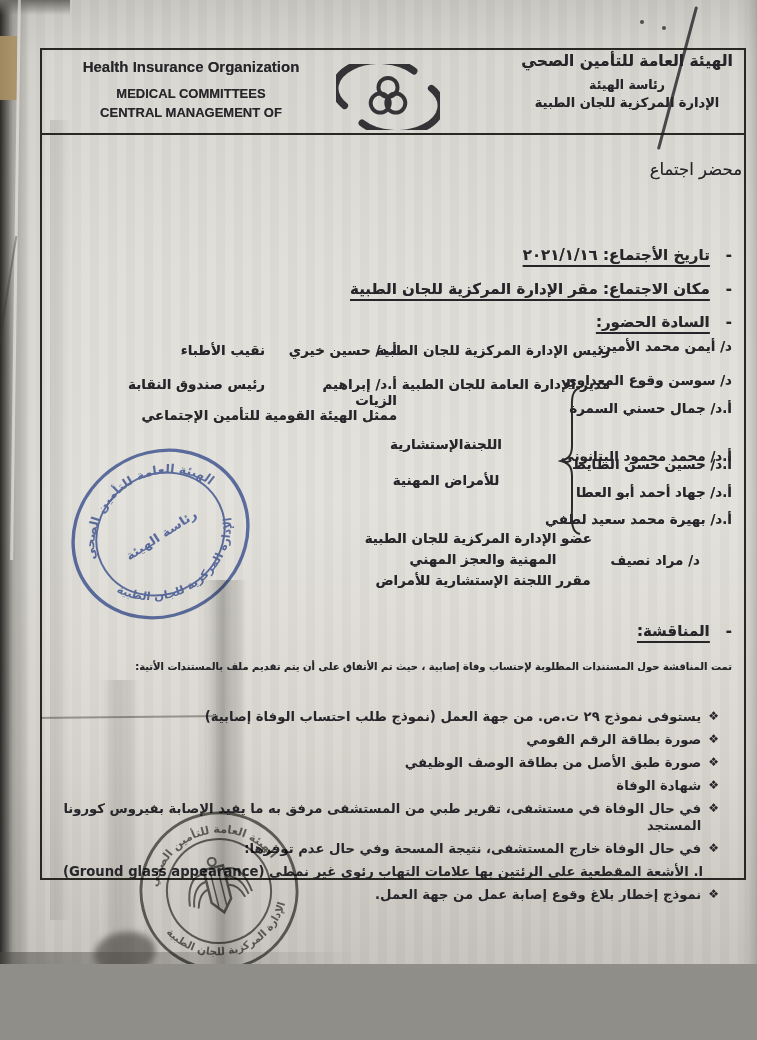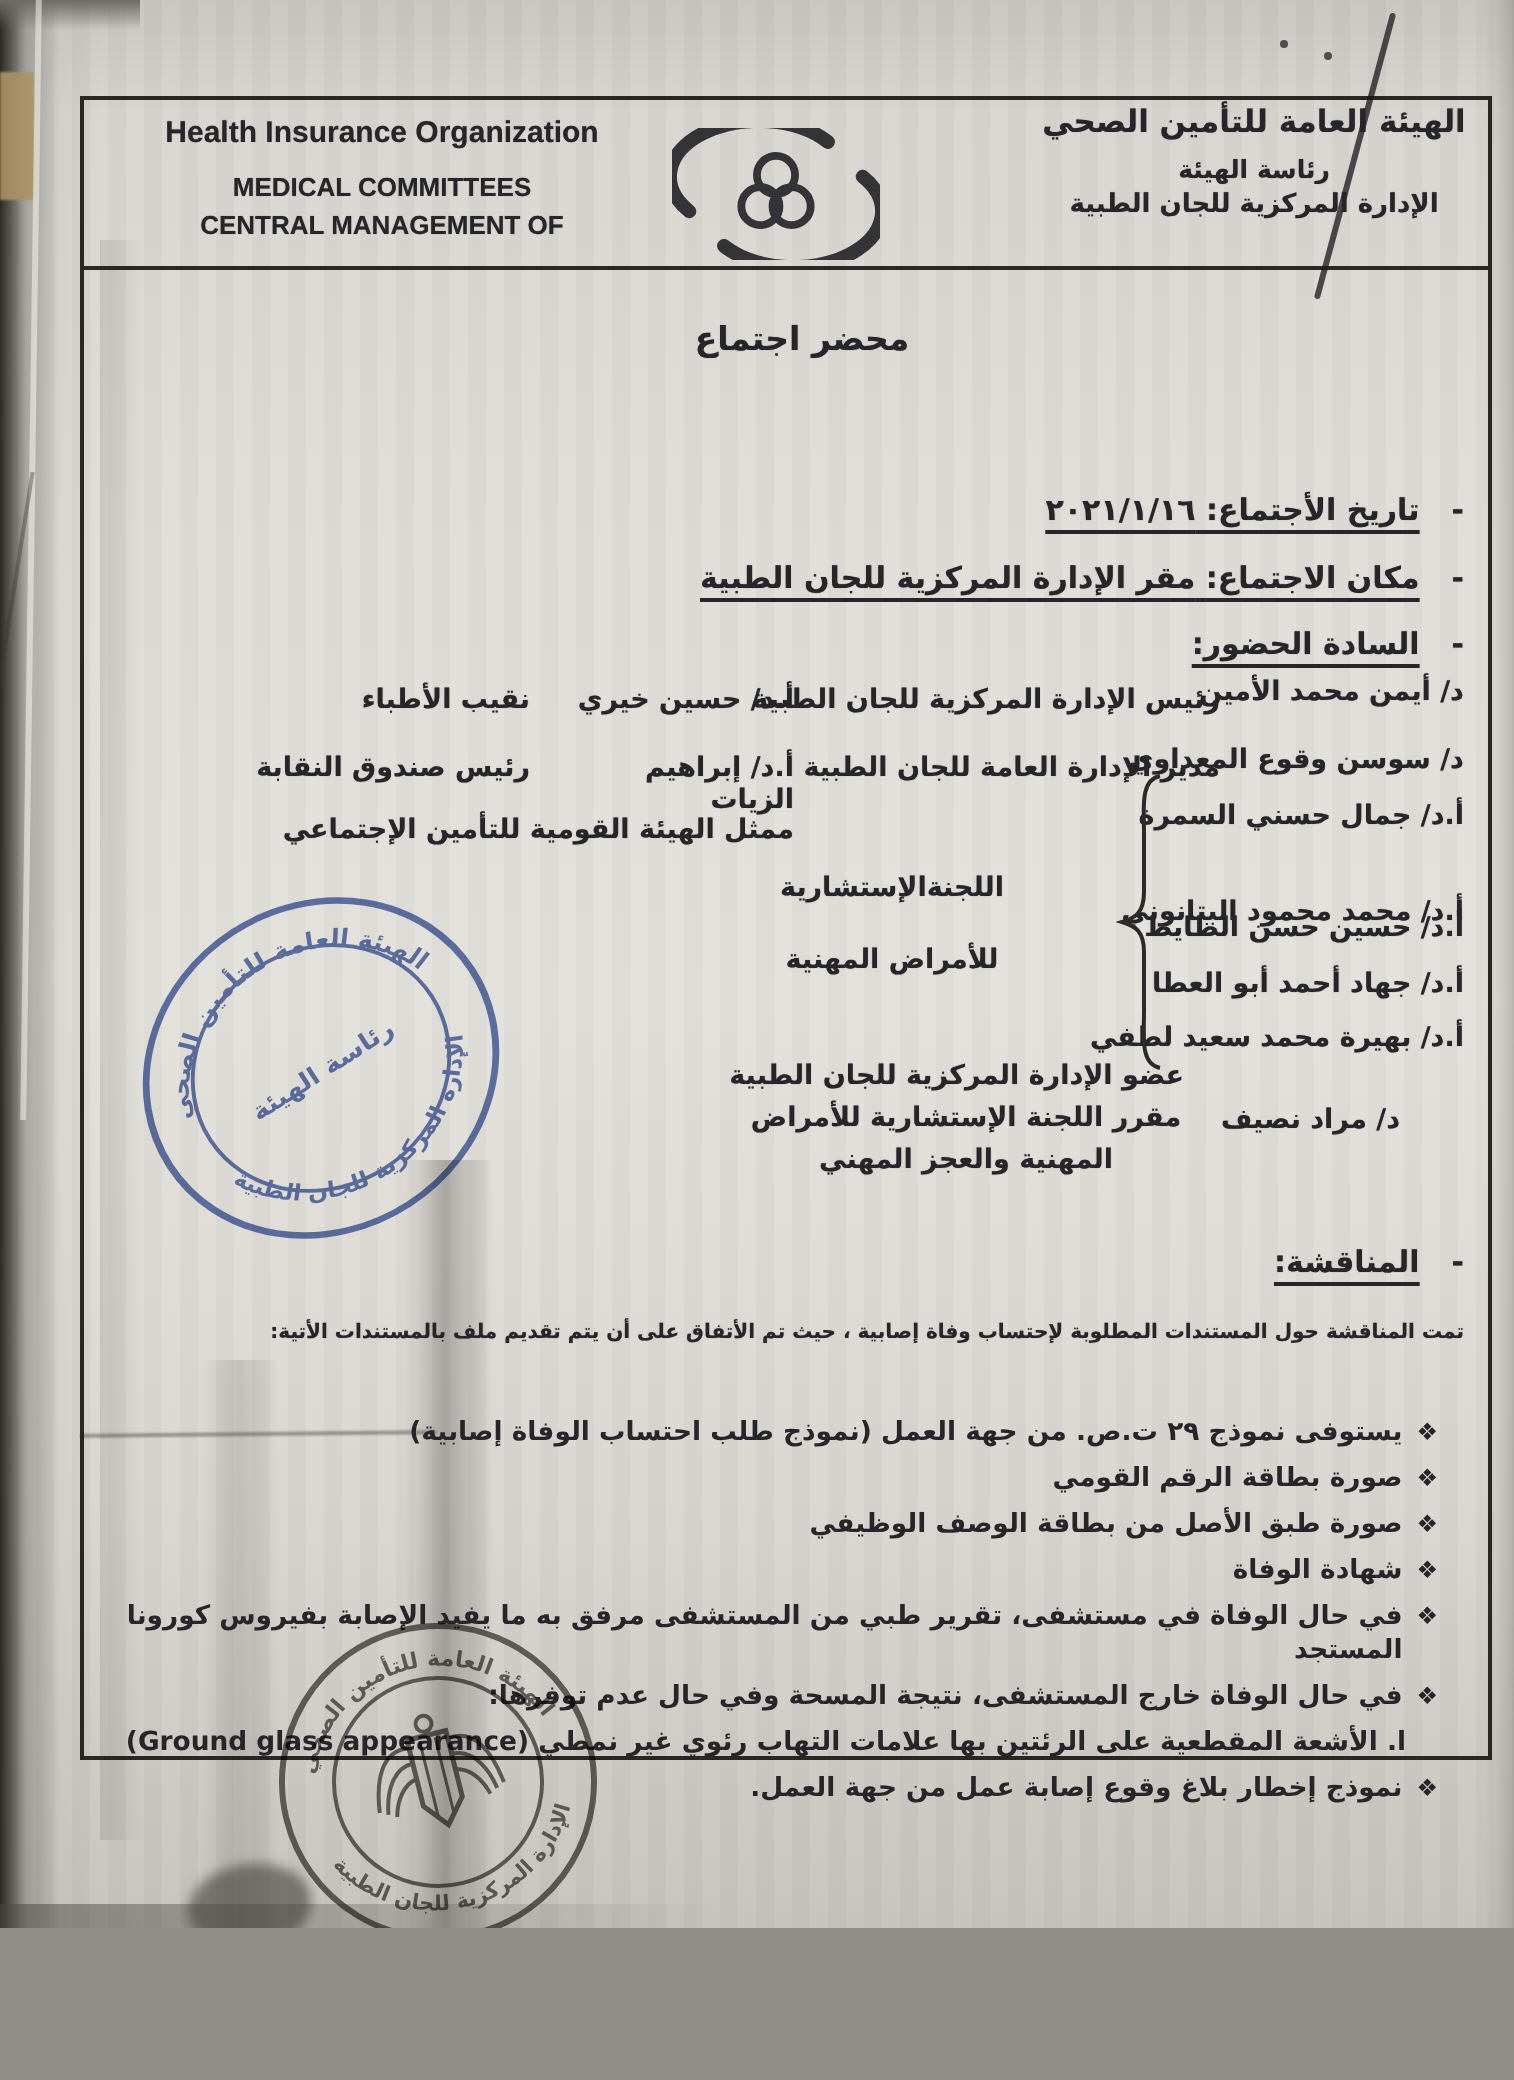--- a/index.html
+++ b/index.html
@@ -31,21 +31,21 @@
   .txt{position:absolute;text-shadow:0 0 .5px rgba(40,40,40,.55);}
   .en-block{left:55px;top:58px;width:272px;text-align:center;font-family:"Liberation Sans",sans-serif;font-weight:bold;}
   .en-org{font-size:15px;}
   .en-dept{font-size:13px;margin-top:9px;line-height:19px;}
   .ar{direction:rtl;}
   .ar-block{right:16px;top:52px;width:228px;text-align:center;font-weight:bold;}
   .ar-org{font-size:15.5px;}
   .ar-dept1{font-size:12.5px;margin-top:7px;}
   .ar-dept2{font-size:13px;margin-top:3px;}
 
-  .doc-title{left:60px;right:15px;top:160px;text-align:center;font-weight:bold;font-size:16.5px;}
+  .doc-title{left:60px;right:15px;top:160px;font-weight:normal;font-size:16.5px;}
   .doc-subtitle{left:20px;right:15px;top:194px;text-align:center;font-weight:bold;font-size:15px;}
 
   .meta-row{position:absolute;right:25px;display:flex;flex-direction:row;gap:16px;direction:rtl;font-weight:bold;font-size:15px;text-shadow:0 0 .5px rgba(40,40,40,.55);}
   .u{text-decoration:underline;text-underline-offset:5px;text-decoration-thickness:1.5px;}
 
   .attendees{position:absolute;left:45px;right:15px;top:330px;height:278px;direction:rtl;font-weight:bold;font-size:13.5px;}
   .attendees .item{position:absolute;white-space:nowrap;text-shadow:0 0 .5px rgba(40,40,40,.5);}
   .adv-role{text-align:center;line-height:36px;}
   .lg-row{position:absolute;left:0;width:352px;display:flex;gap:14px;text-shadow:0 0 .5px rgba(40,40,40,.5);}
   .lg-name{width:118px;flex:none;}
@@ -161,22 +161,22 @@
       <span class="lg-name">أ.د/ إبراهيم الزيات</span>
       <span class="lg-role">رئيس صندوق النقابة</span>
     </div>
     <div class="lg-row" style="top:77px;">
       <span class="lg-role">ممثل الهيئة القومية للتأمين الإجتماعي</span>
     </div>
 
     <div class="item" style="right:42px;top:222px;">د/ مراد نصيف</div>
     <div class="item sec-role" style="right:150px;top:198px;width:218px;">
       <div>عضو الإدارة المركزية للجان الطبية</div>
+      <div>المهنية والعجز المهني</div>
       <div>مقرر اللجنة الإستشارية للأمراض</div>
-      <div>المهنية والعجز المهني</div>
     </div>
   </div>
 
   <div class="meta-row disc-head">
     <span>-</span>
     <span class="u">المناقشة:</span>
   </div>
   <div class="txt ar disc-intro">تمت المناقشة حول المستندات المطلوبة لإحتساب وفاة إصابية ، حيث تم الأتفاق على أن يتم تقديم ملف بالمستندات الأتية:</div>
 
   <div class="bullets">

